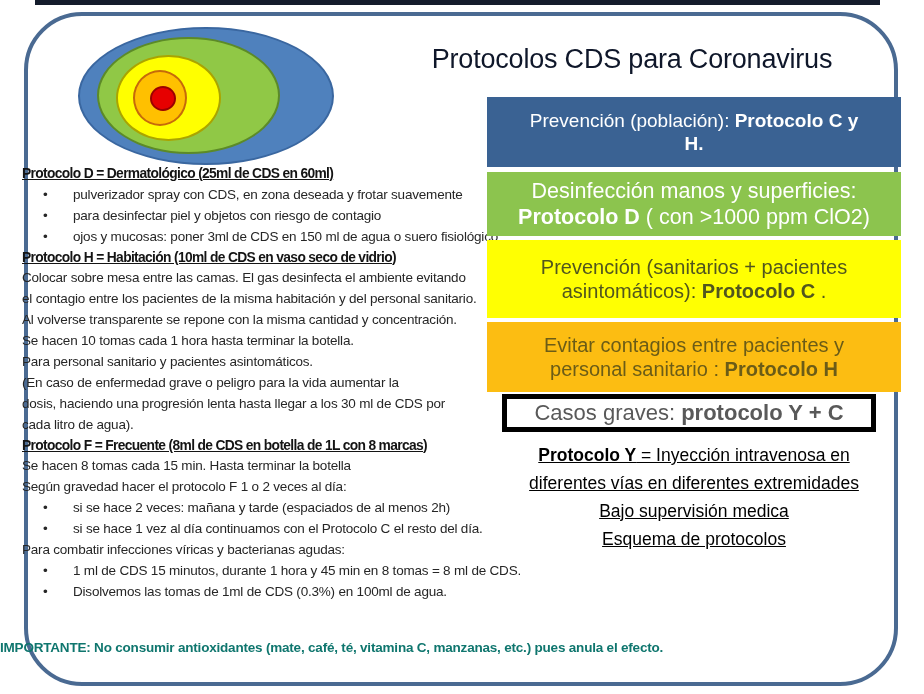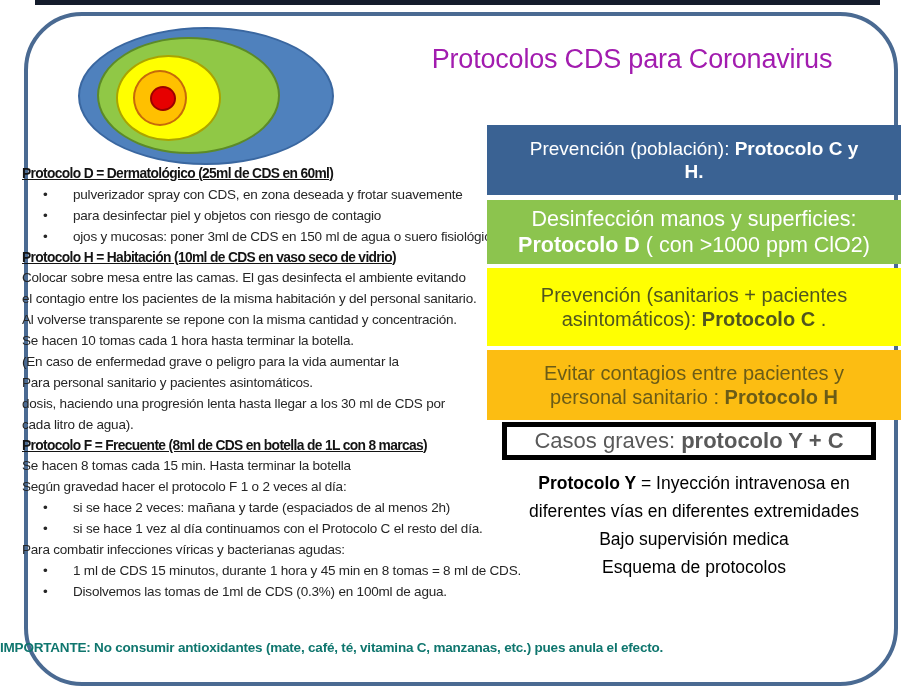--- a/index.html
+++ b/index.html
@@ -15,40 +15,40 @@
   
   .ring{position:absolute;border-radius:50%;}
   .ring-blue  {left:78px; top:27px; width:252px;height:134px;background:#4f81bd;border:2px solid #3a67a0;}
   .ring-green {left:97px; top:37px; width:179px;height:113px;background:#90c846;border:2px solid #5c8a28;}
   .ring-yellow{left:116px;top:55px; width:101px;height:82px; background:#ffff00;border:2px solid #aaa400;}
   .ring-orange{left:133px;top:70px; width:50px; height:52px; background:#ffc000;border:2px solid #c66a0a;}
   .ring-red   {left:150px;top:86px; width:22px; height:21px; background:#e60000;border:2px solid #9b0000;}
 
   .title{
     position:absolute;left:358px;top:44px;width:548px;text-align:center;
-    font-size:27px;color:#a21caf;letter-spacing:-0.2px;z-index:1;
+    font-size:27px;color:#0f172a;letter-spacing:-0.2px;z-index:1;
   }
 
   
   .right-col{position:absolute;left:487px;top:97px;width:414px;z-index:3;}
   .box{
     display:flex;align-items:center;justify-content:center;text-align:center;
     line-height:1.22;box-sizing:border-box;
   }
   .box b{font-weight:bold;}
-  .box-blue  {height:70px;background:#3a6293;color:#ffffff;font-size:19px;padding:0 34px;margin-bottom:5px;margin-top:28px;}
+  .box-blue  {height:70px;background:#3a6293;color:#ffffff;font-size:19px;padding:0 34px;margin-bottom:5px;}
   .box-green {height:64px;background:#8cc44e;color:#ffffff;font-size:21.5px;padding:0 6px;margin-bottom:4px;}
   .box-yellow{height:78px;background:#ffff02;color:#51561e;font-size:20px;padding:0 40px;margin-bottom:4px;}
   .box-orange{height:70px;background:#fcbd12;color:#6b5c17;font-size:20px;padding:0 36px;margin-bottom:2px;}
   .box-red   {height:80px;background:#fe0202;color:#8a4743;font-size:20px;padding:0 20px;margin-bottom:2px;}
   .box-grave {
     height:38px;background:#ffffff;color:#595959;font-size:22px;
     border:5px solid #000000;width:374px;margin-left:15px;margin-bottom:9px;
   }
-  .notes{width:414px;text-align:center;color:#000000;font-size:17.5px;line-height:28px;margin-top:8px;}
+  .notes{width:414px;text-align:center;color:#000000;font-size:17.5px;line-height:28px;margin-top:8px;text-decoration:underline;}
   .notes b{font-weight:bold;}
 
   
   .left-col{position:absolute;left:22px;top:164px;width:470px;z-index:2;}
   .lline{
     height:20.9px;line-height:20.9px;white-space:nowrap;font-size:13.5px;
     color:#262626;letter-spacing:-0.2px;
   }
   .lheader{
     font-weight:bold;text-decoration:underline;color:#141414;
@@ -107,22 +107,22 @@
   <div class="left-col">
     <div class="lline lheader">Protocolo D = Dermatológico (25ml de CDS en 60ml)</div>
     <div class="lline lbullet">pulverizador spray con CDS, en zona deseada y frotar suavemente</div>
     <div class="lline lbullet">para desinfectar piel y objetos con riesgo de contagio</div>
     <div class="lline lbullet">ojos y mucosas: poner 3ml de CDS en 150 ml de agua o suero fisiológico</div>
     <div class="lline lheader">Protocolo H = Habitación (10ml de CDS en vaso seco de vidrio)</div>
     <div class="lline">Colocar sobre mesa entre las camas. El gas desinfecta el ambiente evitando</div>
     <div class="lline">el contagio entre los pacientes de la misma habitación y del personal sanitario.</div>
     <div class="lline">Al volverse transparente se repone con la misma cantidad y concentración.</div>
     <div class="lline">Se hacen 10 tomas cada 1 hora hasta terminar la botella.</div>
+    <div class="lline">Para personal sanitario y pacientes asintomáticos.</div>
     <div class="lline">(En caso de enfermedad grave o peligro para la vida aumentar la</div>
-    <div class="lline">Para personal sanitario y pacientes asintomáticos.</div>
     <div class="lline">dosis, haciendo una progresión lenta hasta llegar a los 30 ml de CDS por</div>
     <div class="lline">cada litro de agua).</div>
     <div class="lline lheader">Protocolo F = Frecuente (8ml de CDS en botella de 1L con 8 marcas)</div>
     <div class="lline">Se hacen 8 tomas cada 15 min. Hasta terminar la botella</div>
     <div class="lline">Según gravedad hacer el protocolo F 1 o 2 veces al día:</div>
     <div class="lline lbullet">si se hace 2 veces: mañana y tarde (espaciados de al menos 2h)</div>
     <div class="lline lbullet">si se hace 1 vez al día continuamos con el Protocolo C el resto del día.</div>
     <div class="lline">Para combatir infecciones víricas y bacterianas agudas:</div>
     <div class="lline lbullet">1 ml de CDS 15 minutos, durante 1 hora y 45 min en 8 tomas = 8 ml de CDS.</div>
     <div class="lline lbullet">Disolvemos las tomas de 1ml de CDS (0.3%) en 100ml de agua.</div>

